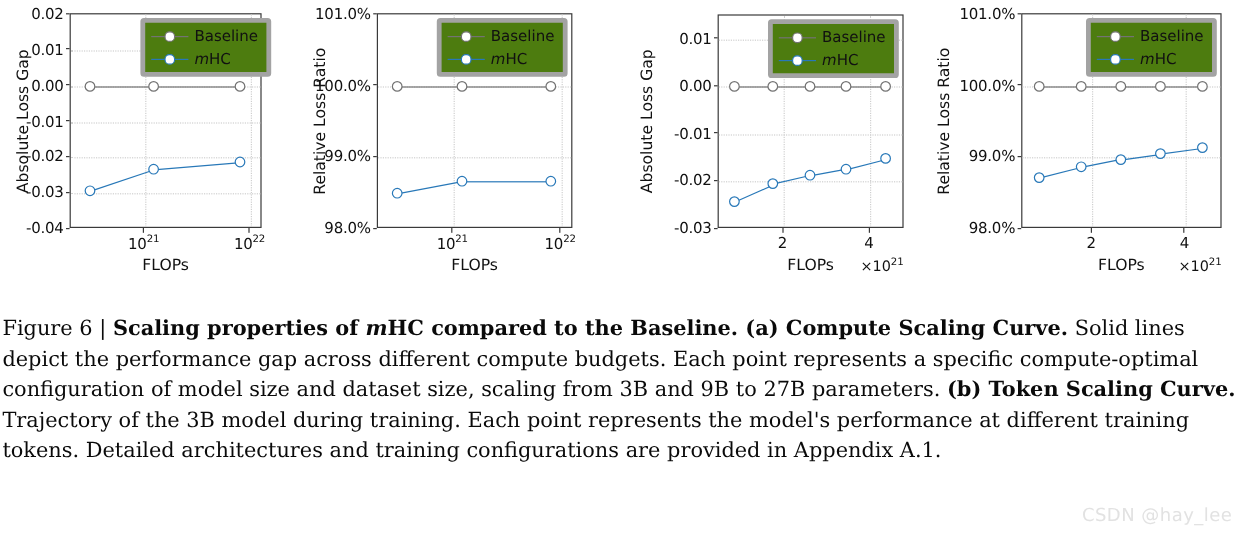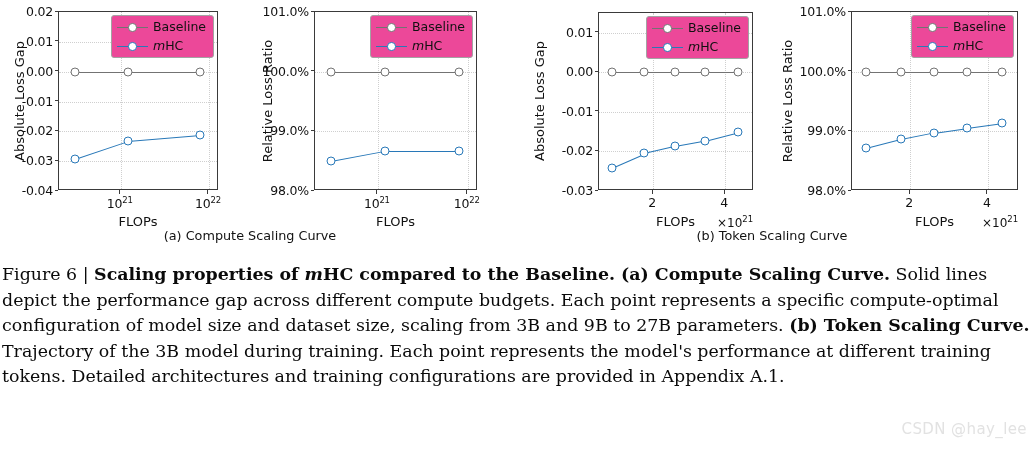--- a/index.html
+++ b/index.html
@@ -3,21 +3,21 @@
 <meta charset="utf-8">
 <style>
   html,body{margin:0;padding:0;background:#ffffff;}
   body{width:1035px;height:464px;position:relative;overflow:hidden;
        font-family:"DejaVu Sans", sans-serif;color:#000;}
 
   
   #figure-row{position:absolute;left:0;top:0;width:1035px;height:250px;}
 
   .panel{position:absolute;top:0;height:250px;}
-  .panel-1{left:0;width:250px;}
+  .panel-1{left:0;width:250px;padding-left:12px;}
   .panel-2{left:248px;width:255px;}
   .panel-3{left:520px;width:250px;}
   .panel-4{left:768px;width:265px;}
 
   .plotbox{position:absolute;border:1.1px solid #3a3a3a;box-sizing:border-box;background:#fff;}
 
   
   .grid-h,.grid-v{position:absolute;background:none;}
   .grid-h{height:0;border-top:1px dotted #cfcfcf;left:0;right:0;}
   .grid-v{width:0;border-left:1px dotted #cfcfcf;top:0;bottom:0;}
@@ -36,21 +36,21 @@
           transform:translateX(-50%);}
   .xexp{position:absolute;font-size:12px;color:#111;white-space:nowrap;}
   .xexp sup{font-size:8.5px;vertical-align:super;}
 
   
   .series-line{position:absolute;height:0;transform-origin:0 50%;}
   .marker{position:absolute;width:9px;height:9px;border-radius:50%;
           box-sizing:border-box;background:#fff;transform:translate(-50%,-50%);}
 
   
-  .legend{position:absolute;background:#ec4899;border:1px solid #a3a3a3;border-radius:3px;
+  .legend{position:absolute;background:#4d7c0f;border:4px solid #a3a3a3;border-radius:3px;
           padding:4px 7px 4px 5px;display:flex;flex-direction:column;gap:5px;}
   .legend-row{display:flex;align-items:center;gap:5px;height:14px;}
   .legend-sym{position:relative;width:31px;height:11px;flex:0 0 31px;}
   .legend-sym .lg-line{position:absolute;top:5px;left:0;width:31px;height:1.6px;}
   .legend-sym .lg-dot{position:absolute;top:1.5px;left:11px;width:8.5px;height:8.5px;
                       border-radius:50%;box-sizing:border-box;background:#fff;}
   .legend-lab{font-size:12.5px;color:#111;white-space:nowrap;line-height:1;}
   .legend-lab i{font-style:italic;}
 
   
@@ -286,18 +286,16 @@
         <div class="legend-row">
           <div class="legend-sym">
             <div class="lg-line" style="background:#2878b8"></div>
             <div class="lg-dot" style="border:1.7px solid #2878b8"></div>
           </div>
           <div class="legend-lab"><i>m</i>HC</div>
         </div>
       </div>
     </div>
 
-  <div class="subcap" style="left:250px;top:228px;">(a) Compute Scaling Curve</div>
-  <div class="subcap" style="left:772px;top:228px;">(b) Token Scaling Curve</div>
 </div>
 
 <div id="caption"><span>Figure 6 | </span><span style="font-weight: bold;">Scaling properties of </span><span style="font-weight: bold; font-style: italic;">m</span><span style="font-weight: bold;">HC compared to the Baseline. (a) Compute Scaling Curve.</span><span> Solid lines depict the performance gap across different compute budgets. Each point represents a specific compute-optimal configuration of model size and dataset size, scaling from 3B and 9B to 27B parameters. </span><span style="font-weight: bold;">(b) Token Scaling Curve.</span><span> Trajectory of the 3B model during training. Each point represents the model's performance at different training tokens. Detailed architectures and training configurations are provided in Appendix A.1.</span></div>
 <div id="watermark">CSDN @hay_lee</div>
 
 </body></html>

